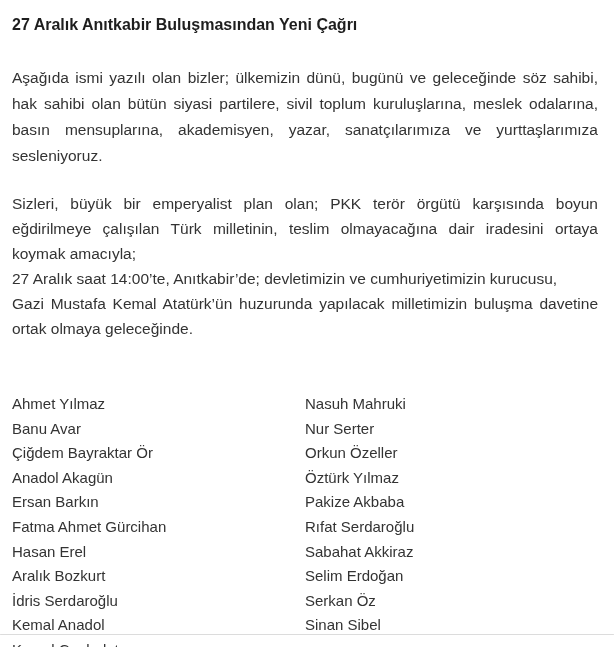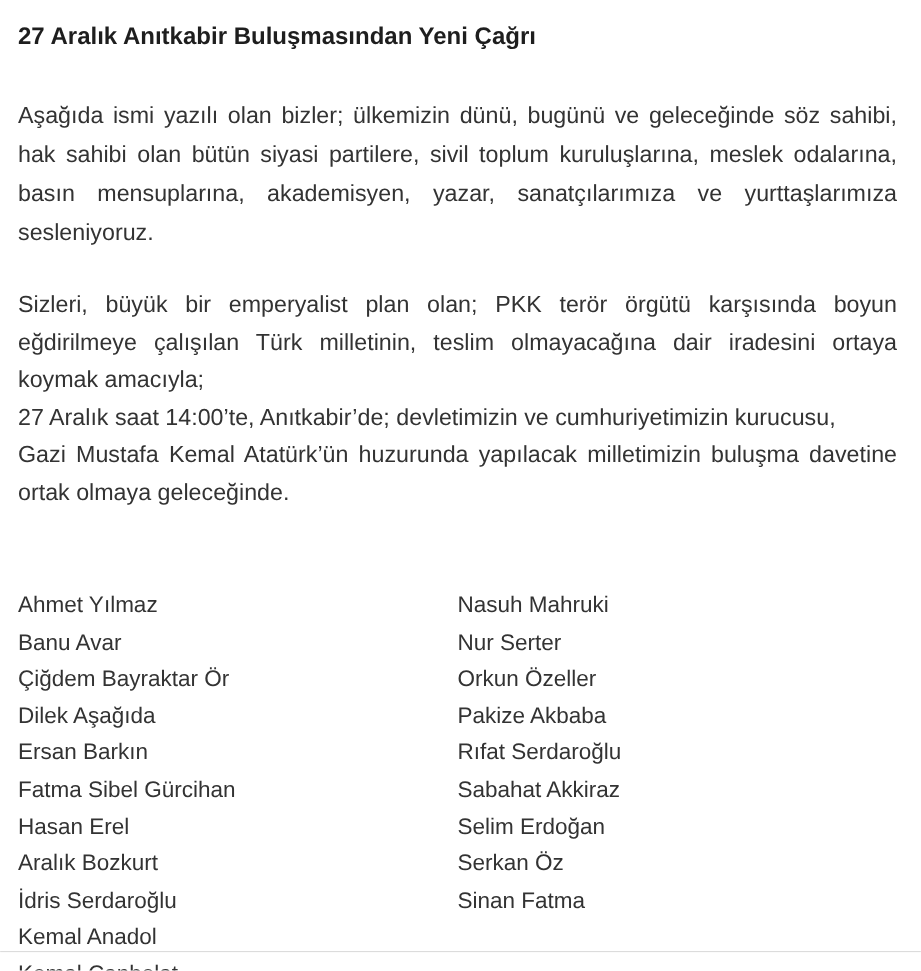--- a/index.html
+++ b/index.html
@@ -74,37 +74,38 @@
     <p class="para">Sizleri, büyük bir emperyalist plan olan; PKK terör örgütü karşısında boyun eğdirilmeye çalışılan Türk milletinin, teslim olmayacağına dair iradesini ortaya koymak amacıyla;</p>
     <p class="para">27 Aralık saat 14:00’te, Anıtkabir’de; devletimizin ve cumhuriyetimizin kurucusu,</p>
     <p class="para">Gazi Mustafa Kemal Atatürk’ün huzurunda yapılacak milletimizin buluşma davetine ortak olmaya geleceğinde.</p>
   </div>
 
   <div class="names">
     <div class="names-col">
         <div class="name-item">Ahmet Yılmaz</div>
         <div class="name-item">Banu Avar</div>
         <div class="name-item">Çiğdem Bayraktar Ör</div>
-        <div class="name-item">Dilek Aşağıda</div>
+        <div class="name-item">Anadol Akagün</div>
         <div class="name-item">Ersan Barkın</div>
-        <div class="name-item">Fatma Sibel Gürcihan</div>
+        <div class="name-item">Fatma Ahmet Gürcihan</div>
         <div class="name-item">Hasan Erel</div>
         <div class="name-item">Aralık Bozkurt</div>
         <div class="name-item">İdris Serdaroğlu</div>
         <div class="name-item">Kemal Anadol</div>
         <div class="name-item">Kemal Canbolat</div>
       </div>
     <div class="names-col">
         <div class="name-item">Nasuh Mahruki</div>
         <div class="name-item">Nur Serter</div>
         <div class="name-item">Orkun Özeller</div>
+        <div class="name-item">Öztürk Yılmaz</div>
         <div class="name-item">Pakize Akbaba</div>
         <div class="name-item">Rıfat Serdaroğlu</div>
         <div class="name-item">Sabahat Akkiraz</div>
         <div class="name-item">Selim Erdoğan</div>
         <div class="name-item">Serkan Öz</div>
-        <div class="name-item">Sinan Fatma</div>
+        <div class="name-item">Sinan Sibel</div>
       </div>
   </div>
 
   <div class="divider"></div>
 
 </div>
 
 </body></html>

